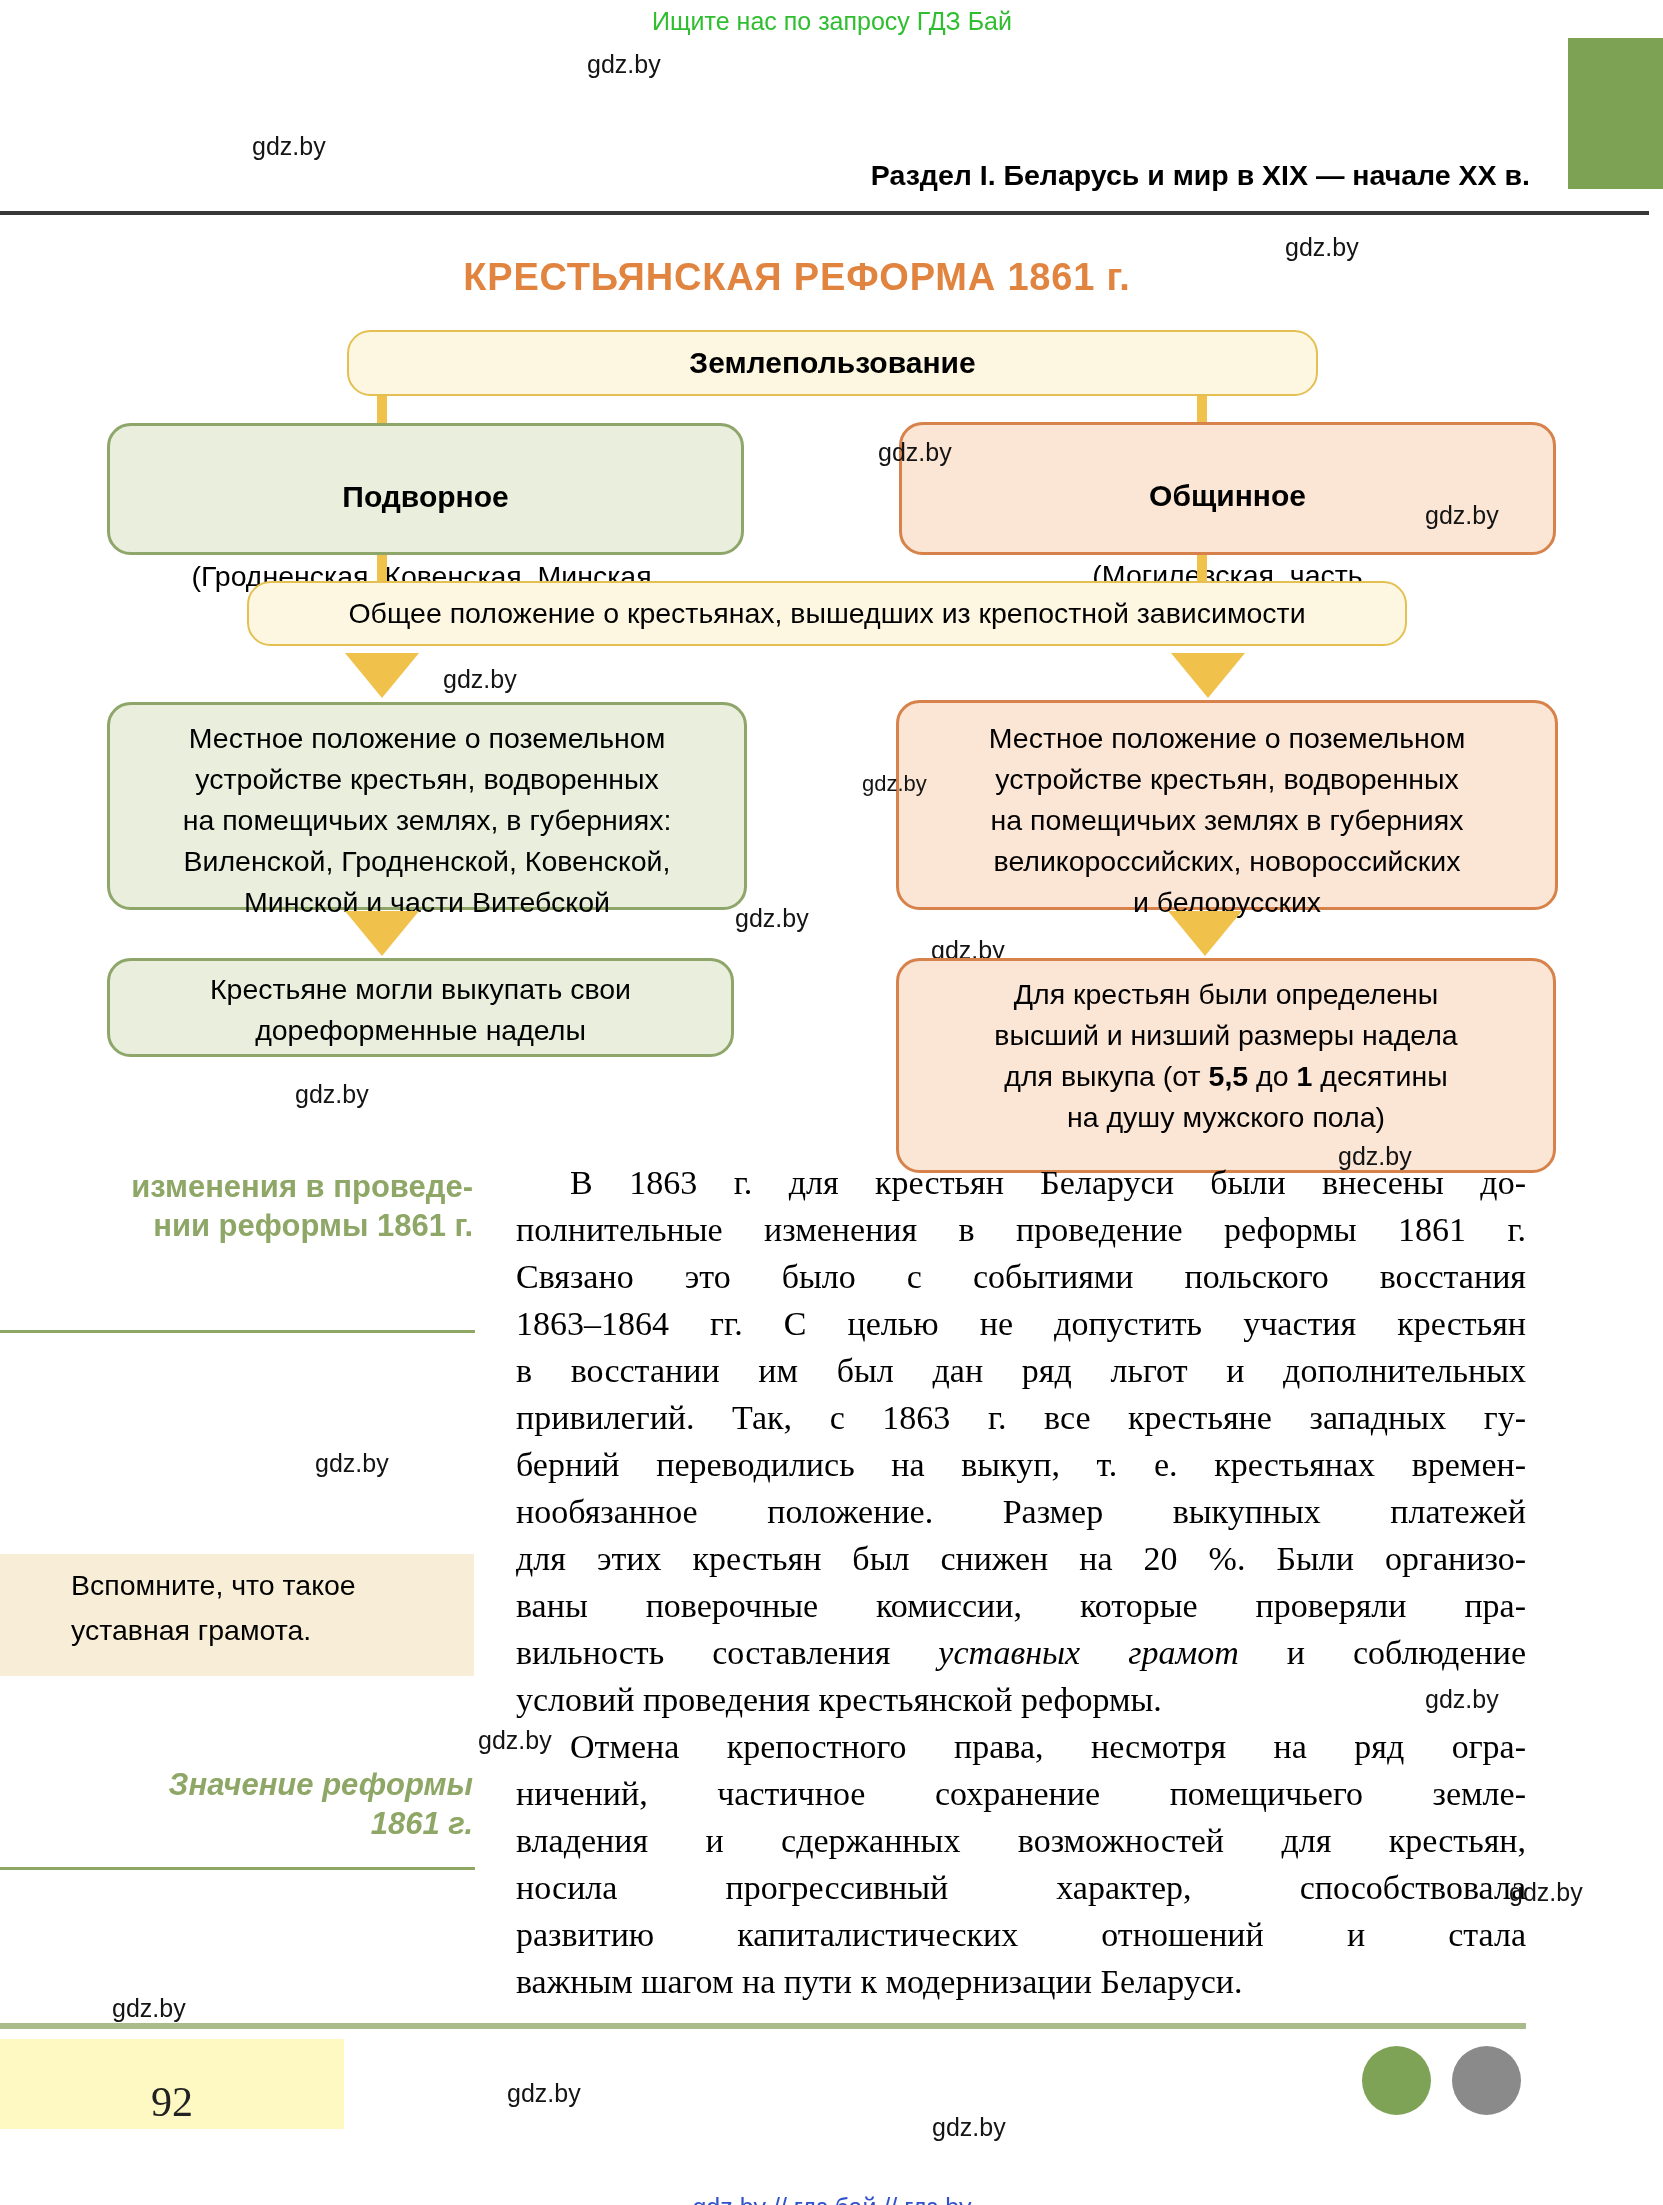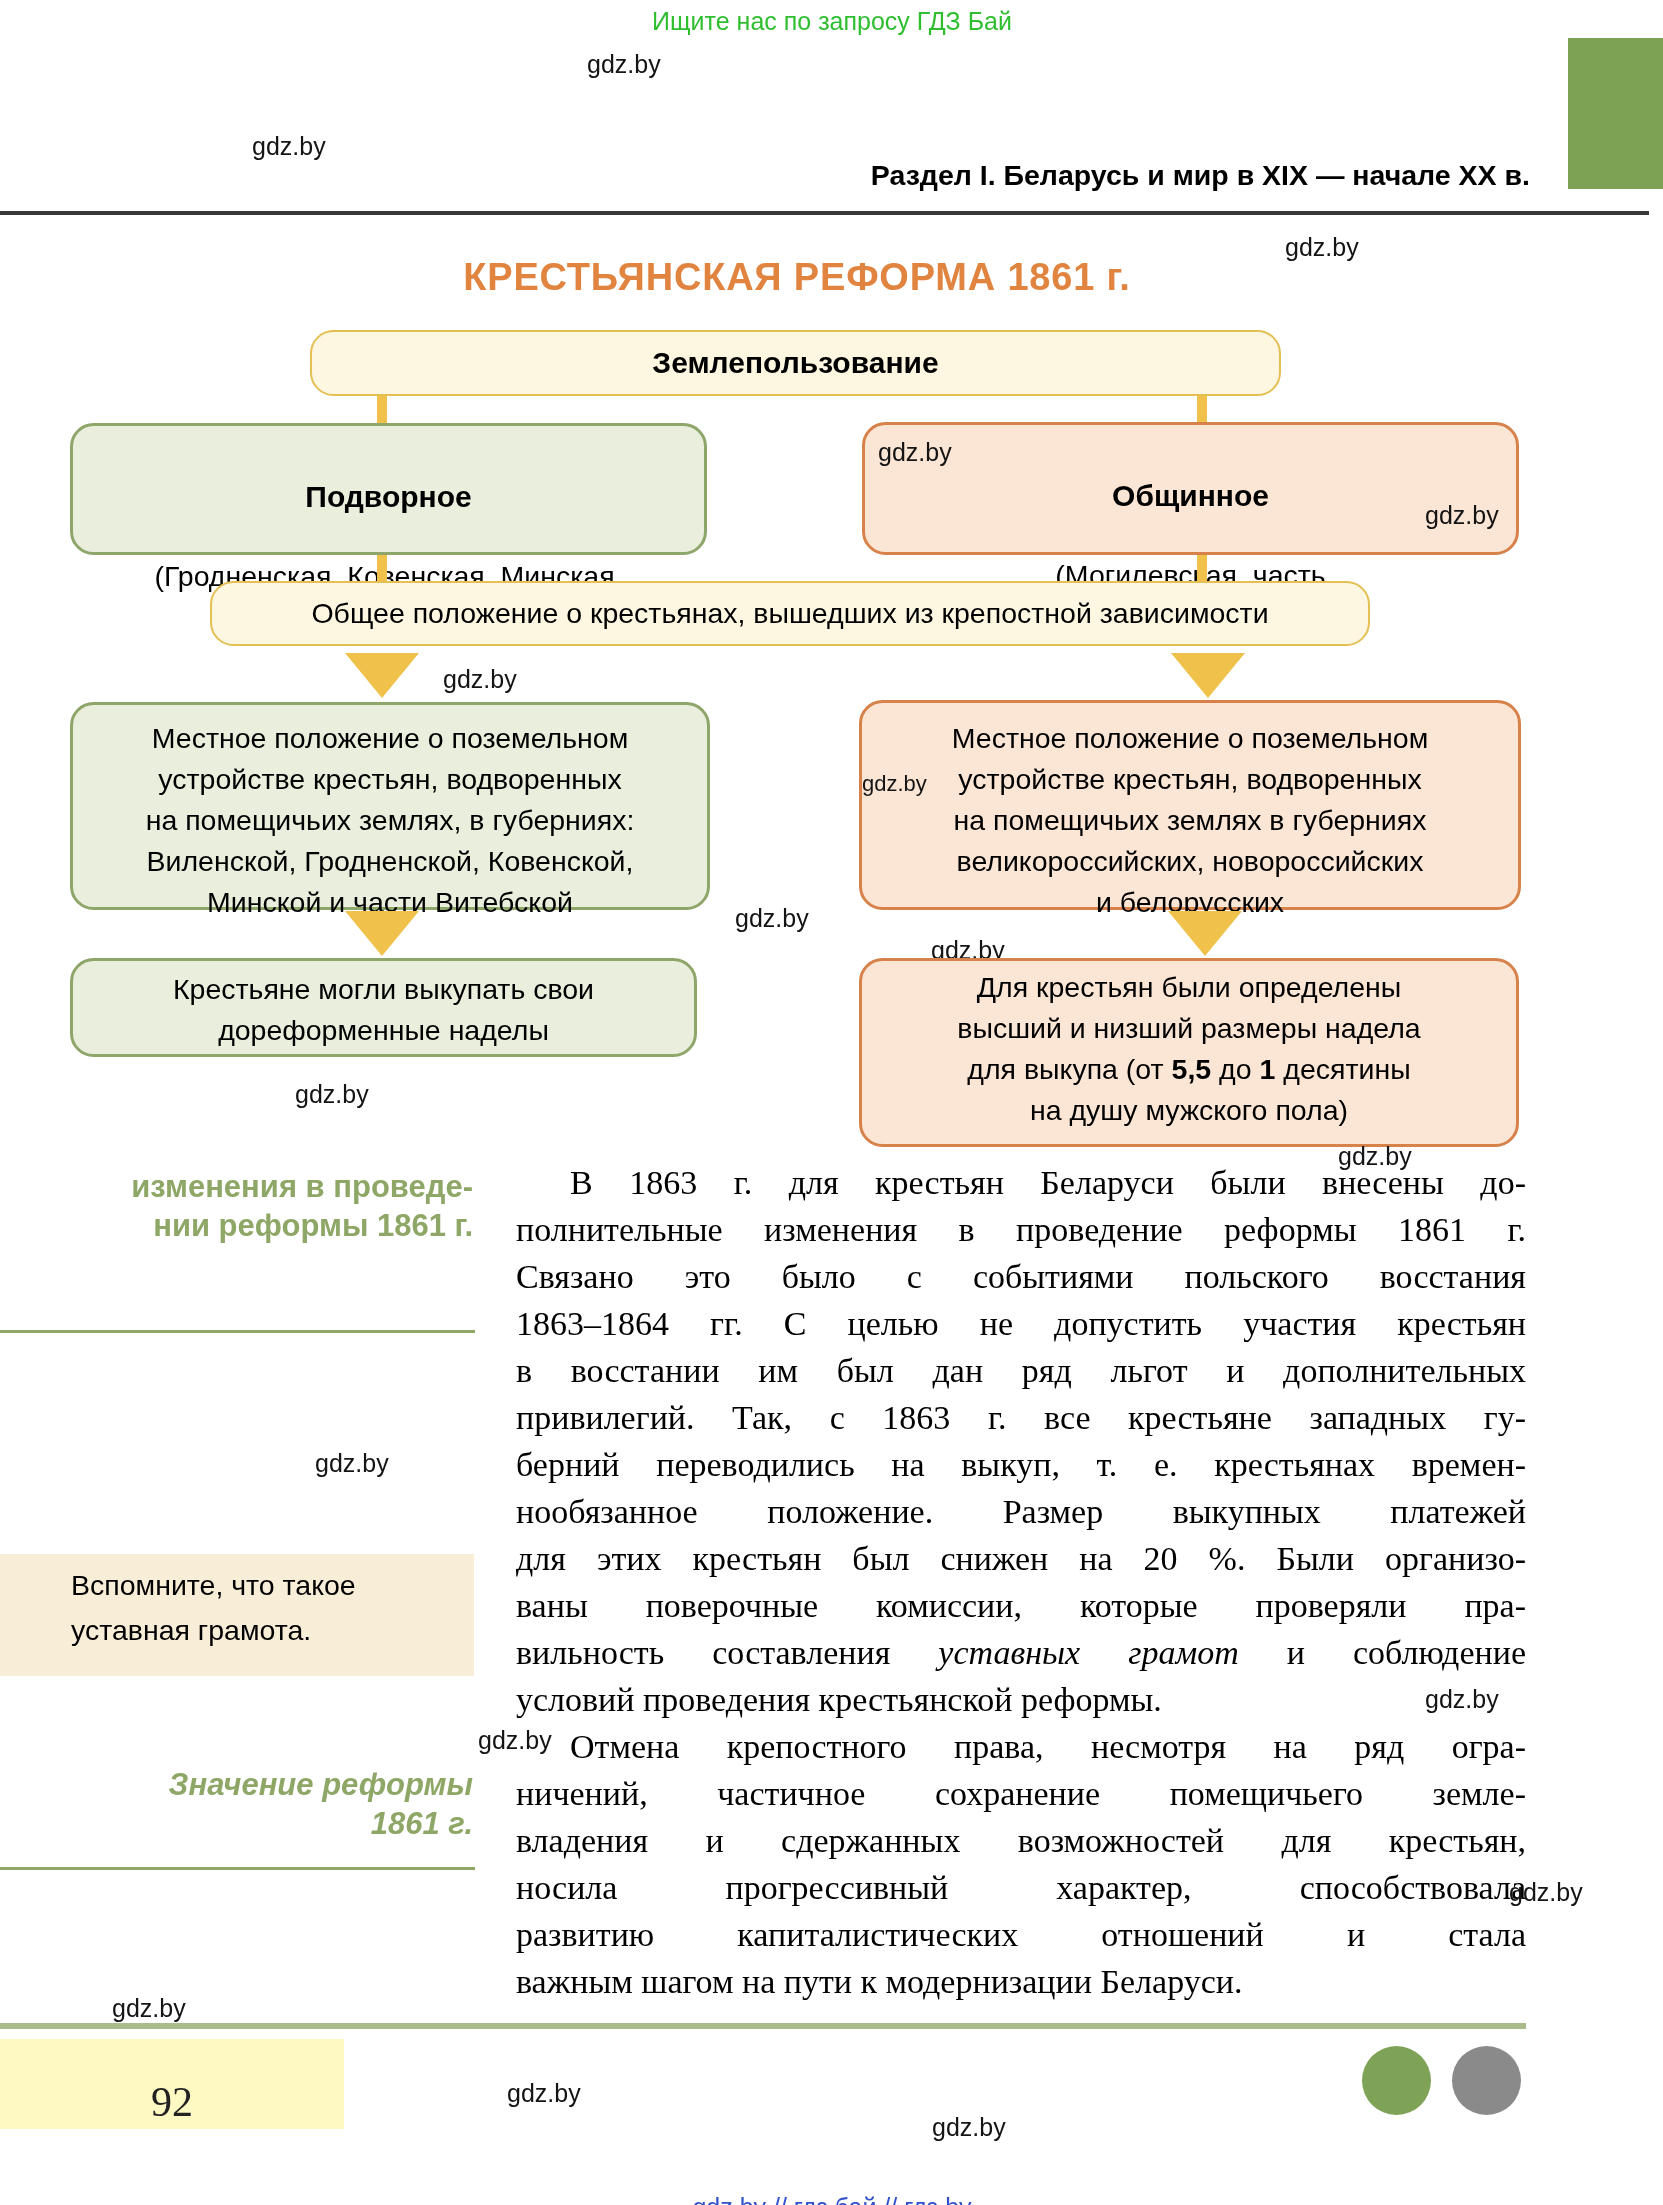--- a/index.html
+++ b/index.html
@@ -12,21 +12,21 @@
   
   .section-title{position:absolute;left:0;top:159px;width:1530px;text-align:right;
                  font-size:28.5px;font-weight:bold;color:#000;}
   .header-rule{position:absolute;left:0;top:211px;width:1649px;height:4.2px;background:#383838;}
   .corner-rect{position:absolute;left:1568px;top:38px;width:96px;height:151px;background:#7ea254;}
   
   .page-title{position:absolute;left:252px;top:256px;width:1090px;text-align:center;
               font-size:38px;font-weight:bold;color:#e08440;letter-spacing:0.8px;}
   
   .dbox{position:absolute;box-sizing:border-box;border-radius:23.5px;text-align:center;
-        white-space:pre-line;font-size:28.5px;line-height:41px;color:#000;}
+        white-space:pre-line;font-size:28.5px;line-height:41px;color:#000;margin-left:37px;}
   .ybox{background:#fdf7e2;border:2.5px solid #e4c052;}
   .gbox{background:#e9eedd;border:3.4px solid #8fa66b;}
   .pbox{background:#fbe5d4;border:3.4px solid #d6824a;}
   .btitle{font-weight:bold;font-size:30px;line-height:39px;padding-top:10px;}
   .bsub{white-space:pre-line;font-size:28.5px;line-height:38px;}
   .conn{position:absolute;width:10px;background:#f0c24b;}
   .arrow{position:absolute;width:0;height:0;border-left:37px solid transparent;
          border-right:37px solid transparent;border-top:45px solid #f0c24b;}
   
   .side-head{position:absolute;text-align:right;font-weight:bold;font-size:31px;
@@ -113,21 +113,21 @@
   <div class="wm" style="left:862px;top:771px;font-size:22px;">gdz.by</div>
 
   <div class="arrow" style="left:345px;top:911px;"></div>
   <div class="arrow" style="left:1168px;top:911px;"></div>
   <div class="wm" style="left:735px;top:904px;">gdz.by</div>
   <div class="wm" style="left:931px;top:936px;">gdz.by</div>
 
   <div class="dbox gbox" style="left:70px;top:958px;width:627px;height:99px;padding-top:8.4px;">Крестьяне могли выкупать свои
 дореформенные наделы</div>
 
-  <div class="dbox pbox" style="left:859px;top:958px;width:660px;height:189px;padding-top:6px;"><span>Для крестьян были определены
+  <div class="dbox pbox" style="left:859px;top:958px;width:660px;height:215px;padding-top:13px;"><span>Для крестьян были определены
 высший и низший размеры надела
 для выкупа (от </span><b>5,5</b><span> до </span><b>1</b><span> десятины
 на душу мужского пола)</span></div>
 
   <div class="wm" style="left:295px;top:1080px;">gdz.by</div>
   <div class="wm" style="left:1338px;top:1142px;">gdz.by</div>
 
   <div class="side-head" style="left:50px;top:1167px;width:423px;">
     <div>изменения в проведе-</div>
     <div>нии реформы 1861 г.</div>

